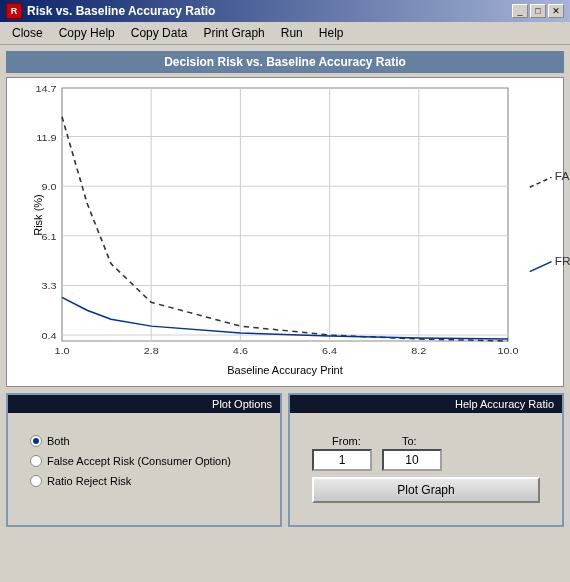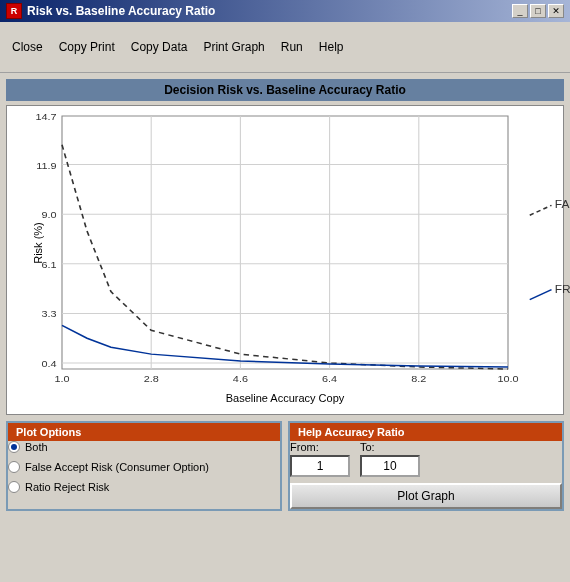--- a/index.html
+++ b/index.html
@@ -62,41 +62,41 @@
       cursor: pointer;
       color: #000;
     }
     .title-btn.close-btn {
       background: #d4d0c8;
     }
 
     
     .menu-bar {
       background: #d4d0c8;
-      padding: 16px 4px;
+      padding: 2px 4px;
       display: flex;
       gap: 0;
       border-bottom: 1px solid #a0a0a0;
     }
     .menu-item {
       padding: 2px 8px;
       cursor: pointer;
       font-size: 12px;
     }
 
     
     .main-content {
       background: #d4d0c8;
       padding: 6px;
     }
 
     
     .chart-title-bar {
       background: #6680a0;
-      color: #000000;
+      color: #ffffff;
       text-align: center;
       padding: 4px;
       font-size: 12px;
       font-weight: bold;
       margin-bottom: 4px;
     }
 
     
     .chart-container {
       background: white;
@@ -138,29 +138,30 @@
       gap: 6px;
     }
 
     .panel {
       border: 2px solid #7a9ab5;
       background: #d4d0c8;
       padding: 0;
     }
 
     .panel-title {
-      background: #c2410c;
+      background: #0f172a;
       color: white;
       padding: 3px 8px;
       font-size: 11px;
-      font-weight: bold;
+      font-weight: normal;
+      text-align: right;
     }
 
     .panel-content {
-      padding: 0;
+      padding: 22px;
     }
 
     .panel-left {
       flex: 1;
     }
 
     .panel-right {
       flex: 1;
     }
 
@@ -208,20 +209,21 @@
     }
 
     .field-group {
       display: flex;
       flex-direction: column;
       gap: 2px;
     }
 
     .field-label {
       font-size: 11px;
+      margin-left: 20px;
     }
 
     .field-input {
       width: 60px;
       height: 22px;
       border: 2px inset #a0a0a0;
       background: white;
       font-size: 12px;
       text-align: center;
       padding: 2px;
@@ -257,36 +259,36 @@
   </div>
   <div class="title-buttons">
     <div class="title-btn">_</div>
     <div class="title-btn">□</div>
     <div class="title-btn close-btn">✕</div>
   </div>
 </div>
 
 <div class="menu-bar">
   <span class="menu-item">Close</span>
-  <span class="menu-item">Copy Print</span>
+  <span class="menu-item">Copy Help</span>
   <span class="menu-item">Copy Data</span>
   <span class="menu-item">Print Graph</span>
   <span class="menu-item">Run</span>
   <span class="menu-item">Help</span>
 </div>
 
 <div class="main-content">
 
   <div class="chart-title-bar">Decision Risk vs. Baseline Accuracy Ratio</div>
 
   <div class="chart-container">
     <div class="chart-inner">
 
       <span class="y-axis-label">Risk (%)</span>
-      <span class="x-axis-label">Baseline Accuracy Copy</span>
+      <span class="x-axis-label">Baseline Accuracy Print</span>
 
       <svg class="chart-svg" viewBox="0 0 410 255" preserveAspectRatio="none">
 
         <rect x="0" y="0" width="410" height="255" fill="none" stroke="#888" stroke-width="1"></rect>
 
         <line x1="82" y1="0" x2="82" y2="255" stroke="#d0d0d0" stroke-width="1"></line>
         <line x1="164" y1="0" x2="164" y2="255" stroke="#d0d0d0" stroke-width="1"></line>
         <line x1="246" y1="0" x2="246" y2="255" stroke="#d0d0d0" stroke-width="1"></line>
         <line x1="328" y1="0" x2="328" y2="255" stroke="#d0d0d0" stroke-width="1"></line>
 

